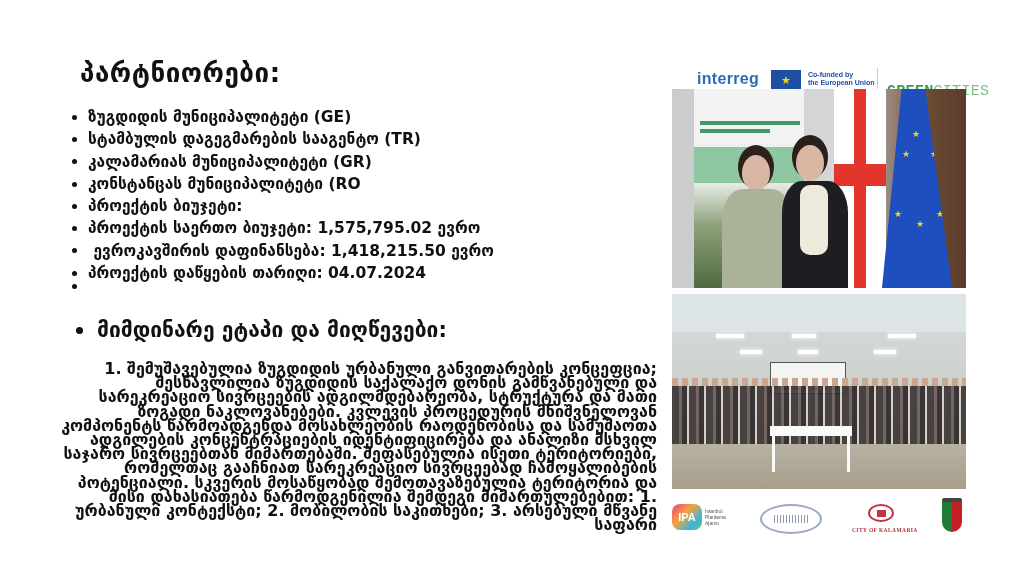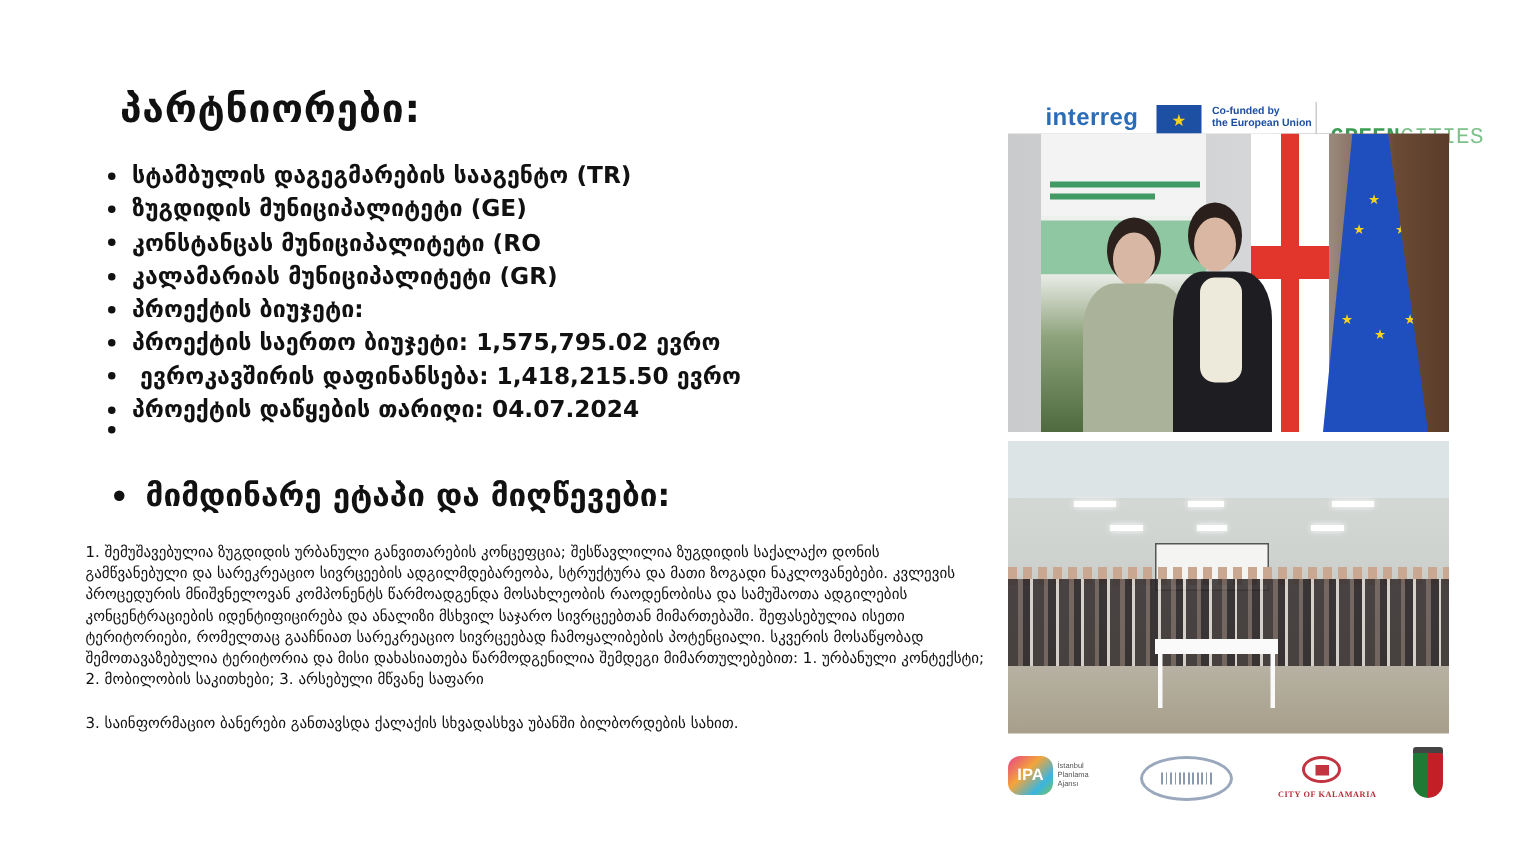--- a/index.html
+++ b/index.html
@@ -21,21 +21,21 @@
     display: inline-block; width: 5px; height: 5px; border-radius: 50%;
     background: #111; margin-right: 11px; flex: none;
   }
   .bullet-lg { width: 7px; height: 7px; margin-right: 14px; }
   .subhead {
     position: absolute; left: 76px; top: 318px;
     font-size: 21px; font-weight: bold; display: flex; align-items: center; white-space: nowrap;
   }
   .body-text {
     position: absolute; left: 57px; top: 362px; width: 600px;
-    font-size: 10px; font-weight: normal; line-height: 14.2px;
+    font-size: 16px; font-weight: bold; line-height: 14.2px; text-align: right;
   }
   .body-text p { margin-bottom: 14.2px; }
 
   
   .logo-header { position: absolute; left: 694px; top: 34px; width: 280px; height: 46px; margin-top: 32px; }
   .interreg { position: absolute; left: 3px; top: 4px; font-family: "Liberation Sans", sans-serif;
     font-size: 16px; font-weight: bold; color: #2b6cb8; letter-spacing: 0.3px; }
   .eu-flag { position: absolute; left: 77px; top: 4px; width: 30px; height: 20px; background: #1d4fa3;
     display: flex; align-items: center; justify-content: center; color: #f6d21a; font-size: 11px; }
   .cofunded { position: absolute; left: 114px; top: 5px; font-family: "Liberation Sans", sans-serif;
@@ -111,33 +111,33 @@
 </head>
 <body>
 
 <div>
 
   <h1 class="title">პარტნიორები:</h1>
 
   <ul class="partners">
     <li>
         <span class="bullet"></span>
+        <span>ზუგდიდის მუნიციპალიტეტი (GE)</span>
+      </li>
+    <li>
+        <span class="bullet"></span>
         <span>სტამბულის დაგეგმარების სააგენტო (TR)</span>
       </li>
     <li>
         <span class="bullet"></span>
-        <span>ზუგდიდის მუნიციპალიტეტი (GE)</span>
+        <span>კალამარიას მუნიციპალიტეტი (GR)</span>
       </li>
     <li>
         <span class="bullet"></span>
         <span>კონსტანცას მუნიციპალიტეტი (RO</span>
-      </li>
-    <li>
-        <span class="bullet"></span>
-        <span>კალამარიას მუნიციპალიტეტი (GR)</span>
       </li>
     <li>
         <span class="bullet"></span>
         <span>პროექტის ბიუჯეტი:</span>
       </li>
     <li>
         <span class="bullet"></span>
         <span>პროექტის საერთო ბიუჯეტი: 1,575,795.02 ევრო</span>
       </li>
     <li>
@@ -153,21 +153,20 @@
       </li>
   </ul>
 
   <h2 class="subhead">
     <span class="bullet bullet-lg"></span>
     <span>მიმდინარე ეტაპი და მიღწევები:</span>
   </h2>
 
   <div class="body-text">
     <p>1. შემუშავებულია ზუგდიდის ურბანული განვითარების კონცეფცია; შესწავლილია ზუგდიდის საქალაქო დონის გამწვანებული და სარეკრეაციო სივრცეების ადგილმდებარეობა, სტრუქტურა და მათი ზოგადი ნაკლოვანებები. კვლევის პროცედურის მნიშვნელოვან კომპონენტს წარმოადგენდა მოსახლეობის რაოდენობისა და სამუშაოთა ადგილების კონცენტრაციების იდენტიფიცირება და ანალიზი მსხვილ საჯარო სივრცეებთან მიმართებაში. შეფასებულია ისეთი ტერიტორიები, რომელთაც გააჩნიათ სარეკრეაციო სივრცეებად ჩამოყალიბების პოტენციალი. სკვერის მოსაწყობად შემოთავაზებულია ტერიტორია და მისი დახასიათება წარმოდგენილია შემდეგი მიმართულებებით: 1. ურბანული კონტექსტი; 2. მობილობის საკითხები; 3. არსებული მწვანე საფარი</p>
-    <p>3. საინფორმაციო ბანერები განთავსდა ქალაქის სხვადასხვა უბანში ბილბორდების სახით.</p>
   </div>
 
   <div class="logo-header">
     <span class="interreg">interreg</span>
     <span class="eu-flag">★</span>
     <span class="cofunded">
       <span>Co-funded by</span><br>
       <span>the European Union</span>
     </span>
     <span class="next">CITY</span>

